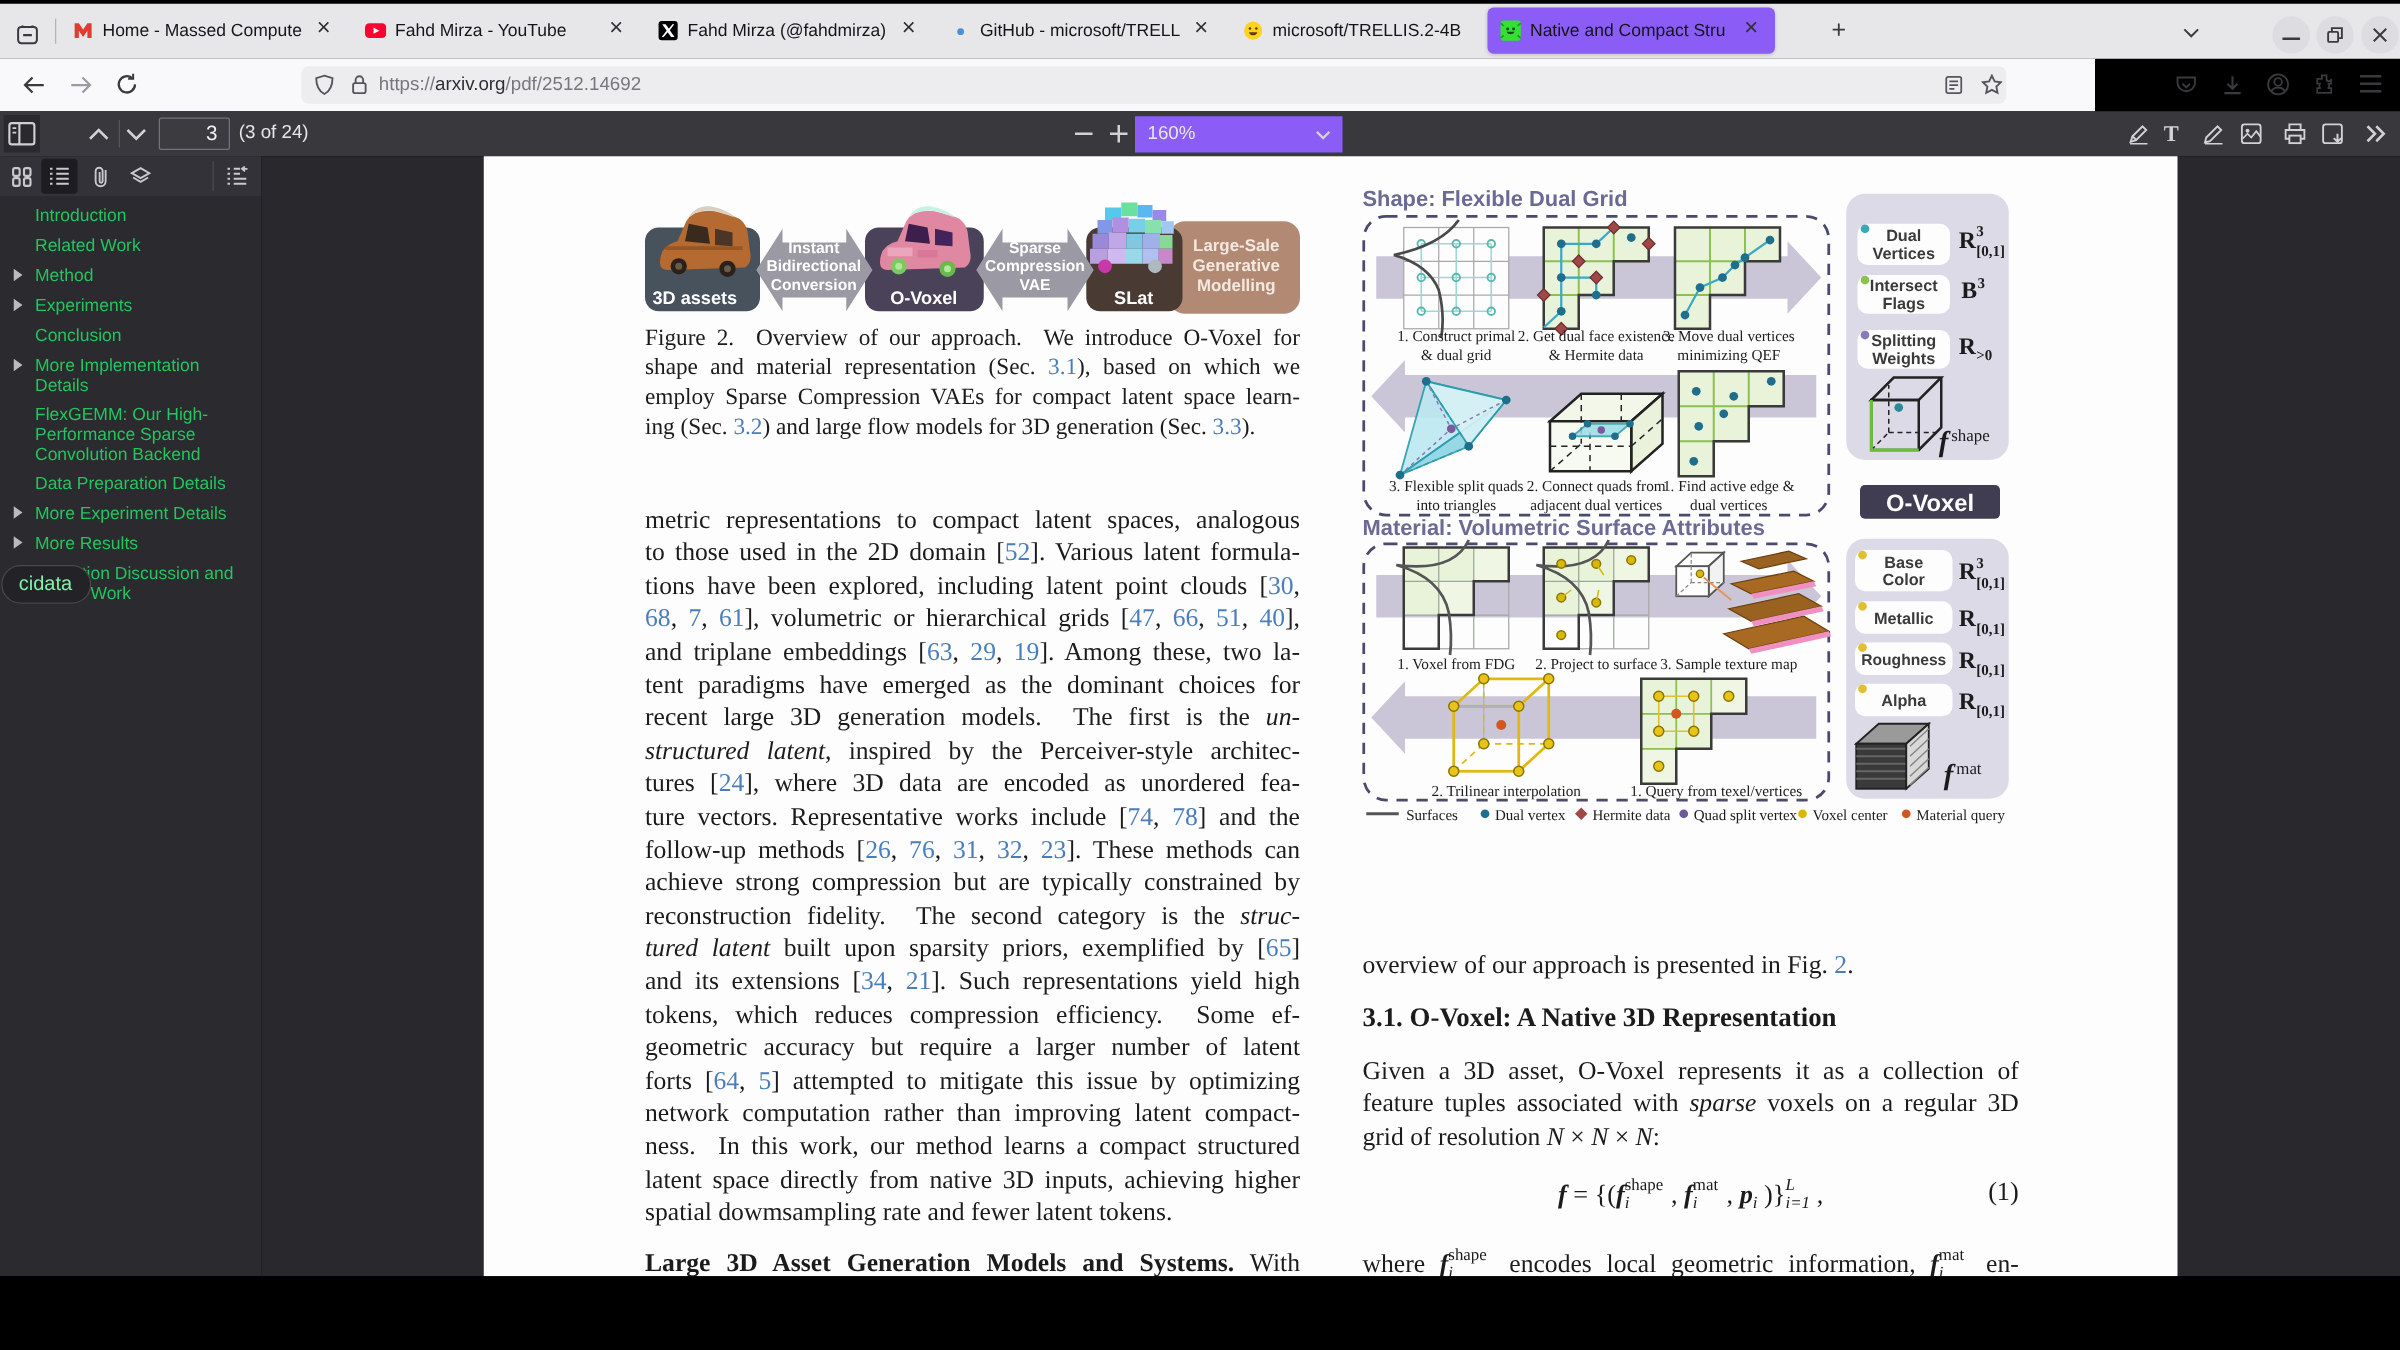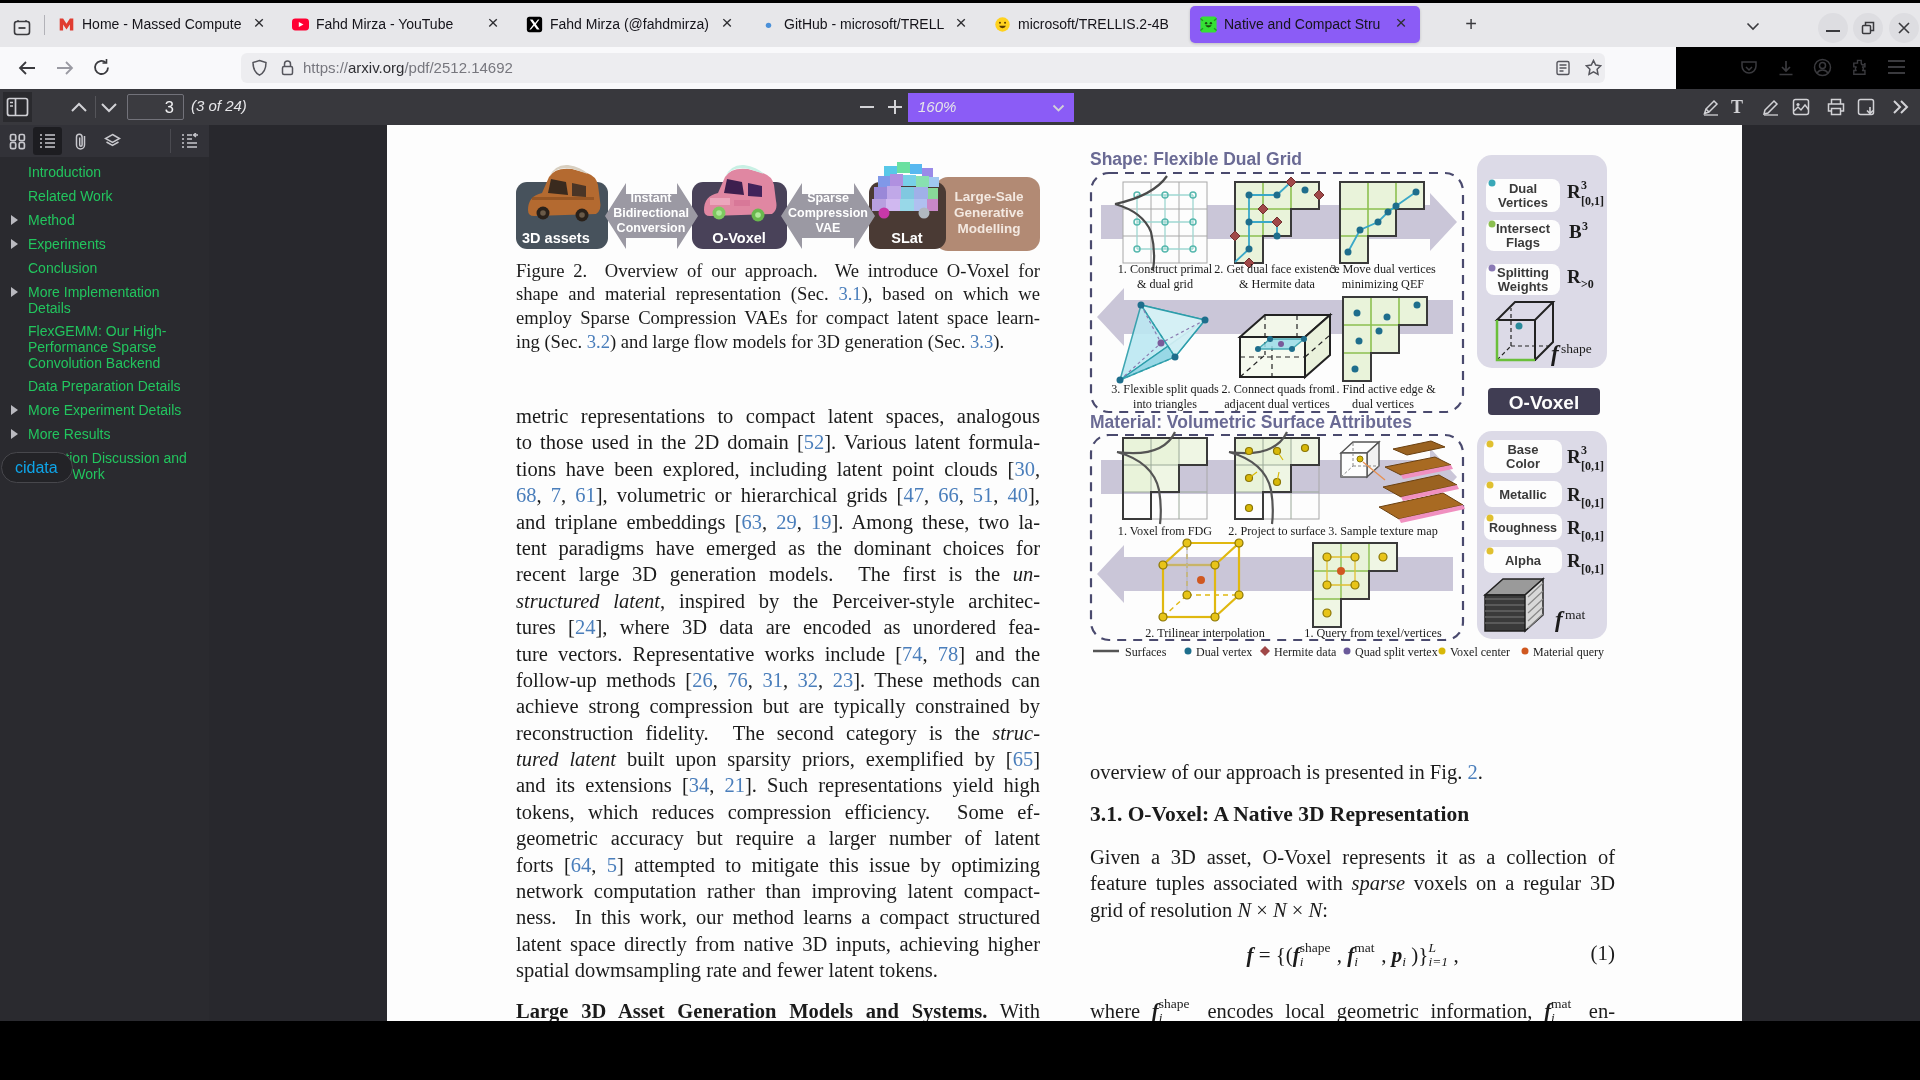--- a/index.html
+++ b/index.html
@@ -11,41 +11,41 @@
   .tab .fav { position:absolute; left:10px; top:10px; width:17px; height:17px; }
   .tab .ttl { position:absolute; left:34px; top:10px; right:28px; height:18px; font-size:14px; color:#15141a; white-space:nowrap; overflow:hidden; }
   .tab .cls { position:absolute; right:8px; top:6px; width:22px; height:22px; font-size:19px; color:#2f2f33; text-align:center; line-height:21px; }
   .tabsep { position:absolute; top:12px; width:1px; height:20px; background:#b2b2b8; }
   #navbar { left:0; top:47px; width:1676px; height:42px; background:#f9f9fb; }
   #urlfield { position:absolute; left:241px; top:6px; width:1364px; height:30px; background:#ededf0; border-radius:6px; }
   
   #pdfbar { left:0; top:89px; width:1920px; height:36px; background:#38383d; }
   #pageinput { position:absolute; left:127px; top:5px; width:57px; height:26px; background:#3b3b40; border:1px solid #72727a; border-radius:2px; color:#f1f1f3; font-size:16.5px; text-align:right; padding-right:9px; line-height:24px; }
   #zoomdrop { position:absolute; left:908px; top:4px; width:166px; height:29px; background:#8b5cf6; }
-  .pdftxt { color:#e6e6e9; font-size:15px;font-style:italic; }
+  .pdftxt { color:#e6e6e9; font-size:15px; }
   
   #sidebar { left:0; top:125px; width:209px; height:896px; background:#2a2a2f; }
   #sbicons { position:absolute; left:0; top:0; width:209px; height:32px; background:#323238; }
   .sbitem { position:absolute; left:28px; color:#22c55e; font-size:14px; line-height:16px; width:162px; }
   .tri { position:absolute; left:11px; width:0; height:0; border-left:7px solid #b9b9bf; border-top:5px solid transparent; border-bottom:5px solid transparent; }
   
   #viewer { left:209px; top:125px; width:1711px; height:896px; background:#28282d; }
   #pdfpage { position:absolute; left:178px; top:0; width:1355px; height:896px; background:#fdfdfd; color:#1b1b1b; }
   .ser { font-family:"Liberation Serif", serif; }
   .ln { height:26.4px; line-height:26.4px; font-size:20.5px; text-align:justify; }
   .ln:after { content:""; display:inline-block; width:100%; }
   .lnl { height:26.4px; line-height:26.4px; font-size:20.5px; }
   .cap { height:23.8px; line-height:23.8px; font-size:18.6px; text-align:justify; }
   .cap:after { content:""; display:inline-block; width:100%; }
   .capl { height:23.8px; line-height:23.8px; font-size:18.6px; }
   a.ref { color:#4a7ebb; text-decoration:none; }
   .ss { position:relative; display:inline-block; height:1em; width:30px; vertical-align:baseline; }
   .ss .sp { position:absolute; left:0; top:0px; font-size:13.5px; font-style:normal; line-height:13px; }
   .ss .sb { position:absolute; left:0; top:14px; font-size:13.5px; font-style:italic; line-height:13px; }
-  #tooltip { left:1px; top:452px; height:31px; background:#232327; border:1px solid #47474c; border-radius:16px; color:#0ea5e9; font-size:16px; line-height:29px; padding:0 14px 0 13px; }
+  #tooltip { left:1px; top:452px; height:31px; background:#232327; border:1px solid #47474c; border-radius:16px; color:#86efac; font-size:16px; line-height:29px; padding:0 14px 0 13px; }
   #botblack { left:0; top:1021px; width:1920px; height:59px; background:#000; }
 </style>
 </head>
 <body>
 
 <div class="abs" id="tabbar">
 
   <svg class="abs" style="left:13px;top:16px" width="18" height="18" viewBox="0 0 18 18" fill="none" stroke="#3a3a3e" stroke-width="1.6">
       <rect x="1.5" y="2.5" width="15" height="13" rx="2.5"></rect>
       <path d="M5 2.5 v-1.2 M13 2.5 v-1.2" stroke-width="1.8"></path>

